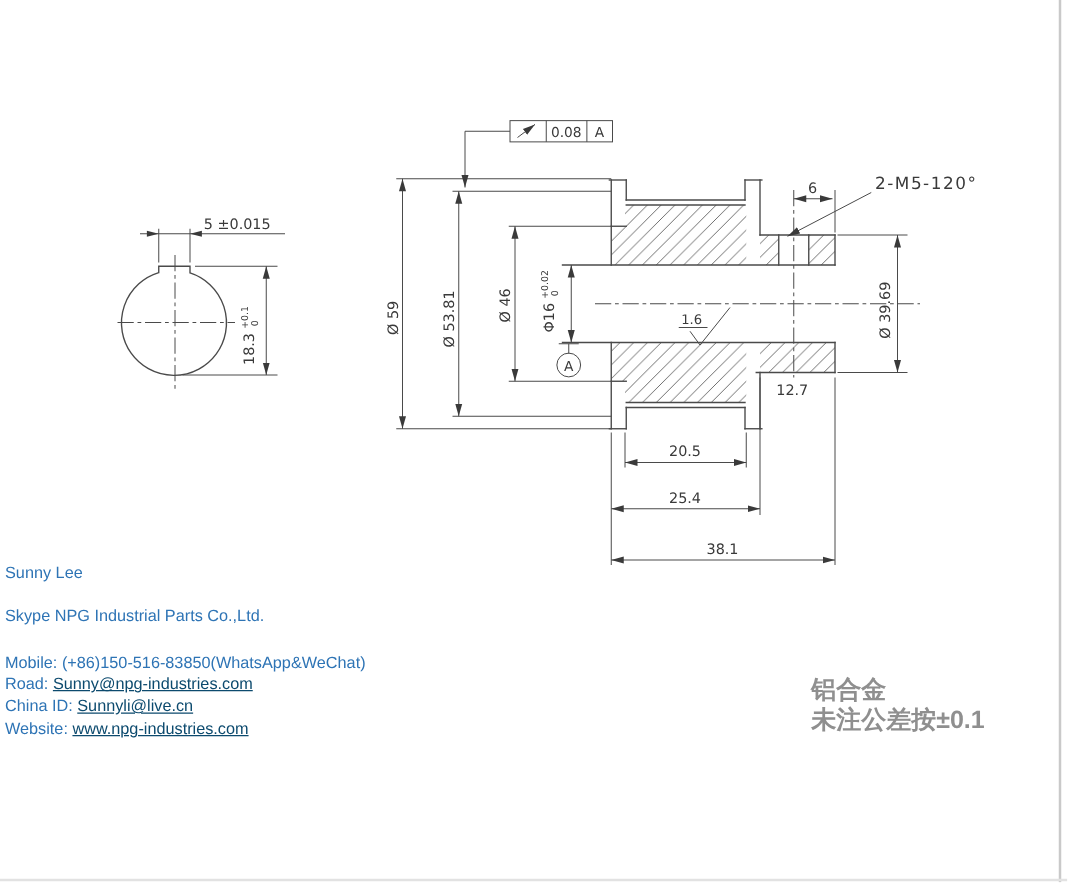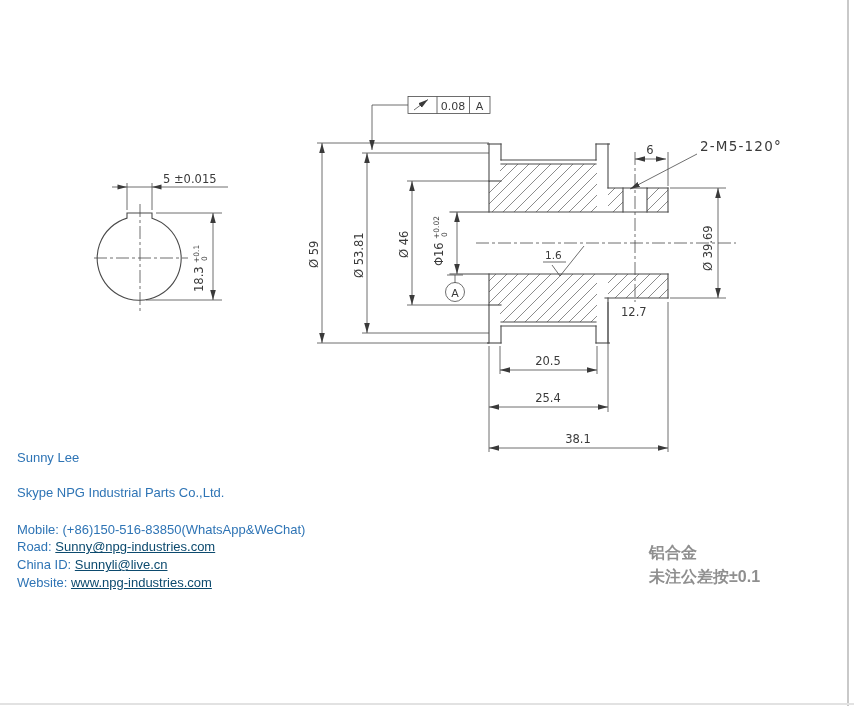--- a/index.html
+++ b/index.html
@@ -5,26 +5,26 @@
   html,body{margin:0;padding:0;background:#ffffff;}
   .stage{position:relative;width:854px;height:706px;background:#ffffff;overflow:hidden;
          font-family:"Liberation Sans", sans-serif;}
   svg text{font-family:"DejaVu Sans", sans-serif;fill:#3a3a3a;}
   .geo{stroke:#4a4a4a;stroke-width:1.1;fill:none;stroke-linecap:square;}
   .dim{stroke:#4a4a4a;stroke-width:0.8;fill:none;}
   .cl{stroke:#4a4a4a;stroke-width:0.8;fill:none;stroke-dasharray:13 3 3 3;}
   .arr{fill:#3a3a3a;stroke:none;}
   .dtxt{font-size:11.5px;}
   .stxt{font-size:7.5px;}
-  .contact{position:absolute;left:17px;top:449px;color:#2E74B5;font-size:13px;line-height:17.8px;}
+  .contact{position:absolute;left:4px;top:449px;color:#2E74B5;font-size:13px;line-height:17.8px;}
   .contact p{margin:0;}
   .contact .gap1{height:17px;}
   .contact .gap2{height:19px;}
   .contact a{color:#0c4a6e;text-decoration:underline;cursor:pointer;}
-  .notes{position:absolute;left:649px;top:541px;color:#8f8f8f;font-size:16px;font-weight:bold;
+  .notes{position:absolute;left:649px;top:541px;color:#8f8f8f;font-size:20px;font-weight:bold;
          line-height:23.5px;white-space:nowrap;}
   .notes .suffix{font-weight:normal;color:#5f5f5f;}
   .edge-right{position:absolute;top:0;left:847px;width:2px;height:706px;background:#c9c9c9;}
   .edge-bottom{position:absolute;left:0;top:703px;width:854px;height:2px;background:#e2e2e2;}
 </style>
 </head>
 <body>
 
 <div class="stage">
 

